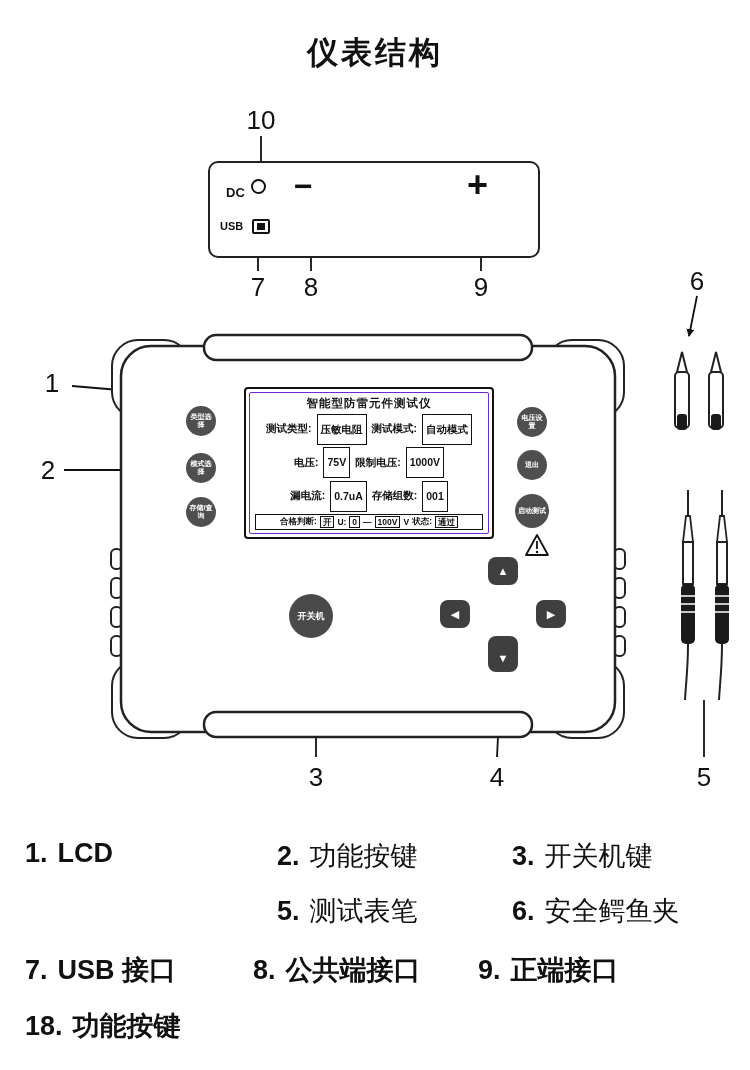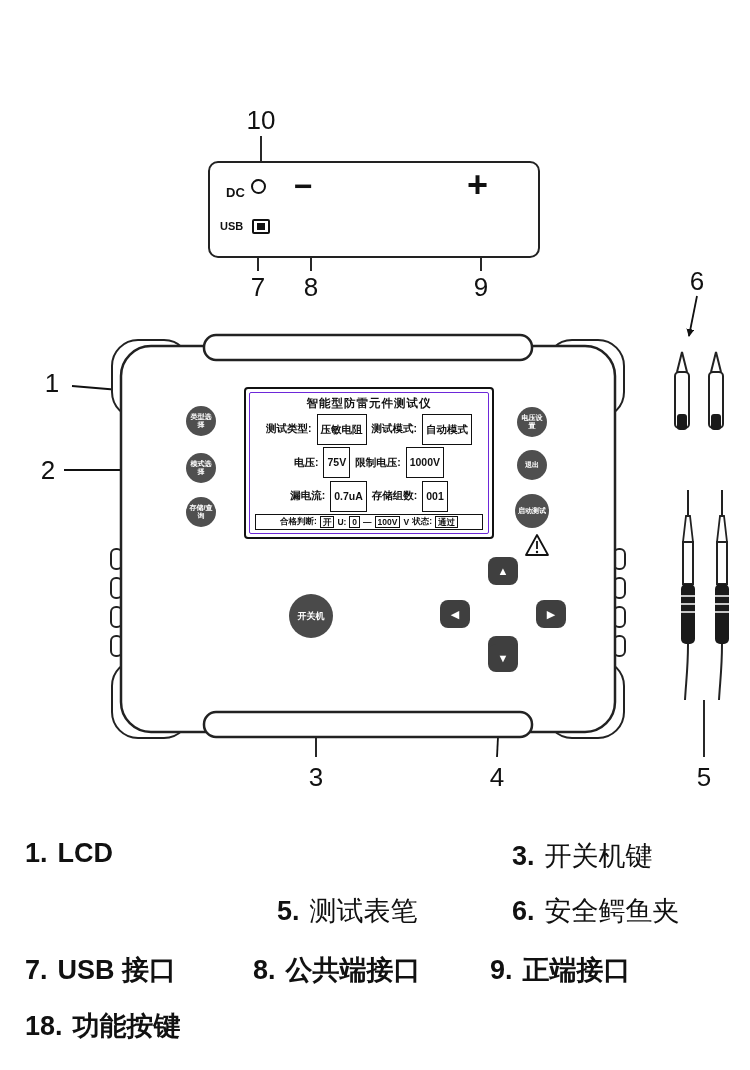--- a/index.html
+++ b/index.html
@@ -132,20 +132,21 @@
       <path d="M720 516 L724 516 L727 542 L717 542 Z" fill="#fff" stroke-width="1.8"></path>
       <rect x="717" y="542" width="10" height="42" fill="#fff" stroke-width="2"></rect>
       <rect x="715" y="584" width="14" height="60" rx="5" fill="#1a1a1a" stroke="none"></rect>
       <line x1="715" y1="596" x2="729" y2="596" stroke="#fff" stroke-width="1.5"></line>
       <line x1="715" y1="604" x2="729" y2="604" stroke="#fff" stroke-width="1.5"></line>
       <line x1="715" y1="612" x2="729" y2="612" stroke="#fff" stroke-width="1.5"></line>
       <path d="M722 644 C722 668 720 682 719 700" fill="none" stroke-width="2"></path>
     </g>
   </svg>
 
+  <div class="abs page-title">仪表结构</div>
 
   <div class="abs top-panel"></div>
   <div class="abs dc-label">DC</div>
   <div class="abs dc-circle"></div>
   <div class="abs minus-mark">−</div>
   <div class="abs plus-mark">+</div>
   <div class="abs usb-label">USB</div>
   <div class="abs usb-icon">
       <div class="pin"></div>
     </div>
@@ -208,35 +209,38 @@
 
   <div class="dpad" style="left:488px; top:557px;">▲</div>
   <div class="dpad" style="left:440px; top:600px;">◀</div>
   <div class="dpad confirm" style="left:488px; top:600px;margin-top:36px;">确认</div>
   <div class="dpad" style="left:536px; top:600px;">▶</div>
   <div class="dpad" style="left:488px; top:644px;">▼</div>
 
   <div class="legend-item" style="left:25px;  top:838px;">
     <span class="lnum">1.</span><span class="llabel bold">LCD</span>
   </div>
+  <div class="legend-item" style="left:277px; top:838px;">
+    <span class="lnum">2.</span><span class="llabel">功能按键</span>
+  </div>
   <div class="legend-item" style="left:512px; top:838px;text-align:right;">
     <span class="lnum">3.</span><span class="llabel">开关机键</span>
   </div>
   <div class="legend-item" style="left:277px; top:893px;">
     <span class="lnum">5.</span><span class="llabel">测试表笔</span>
   </div>
   <div class="legend-item" style="left:512px; top:893px;">
     <span class="lnum">6.</span><span class="llabel">安全鳄鱼夹</span>
   </div>
   <div class="legend-item" style="left:25px;  top:952px;">
     <span class="lnum">7.</span><span class="llabel bold">USB 接口</span>
   </div>
   <div class="legend-item" style="left:253px; top:952px;">
     <span class="lnum">8.</span><span class="llabel bold">公共端接口</span>
   </div>
-  <div class="legend-item" style="left:478px; top:952px;margin-left:12px;">
+  <div class="legend-item" style="left:478px; top:952px;">
     <span class="lnum">9.</span><span class="llabel bold">正端接口</span>
   </div>
   <div class="legend-item" style="left:25px;  top:1008px;">
     <span class="lnum">18.</span><span class="llabel bold">功能按键</span>
   </div>
 
 </div>
 
 </body></html>

